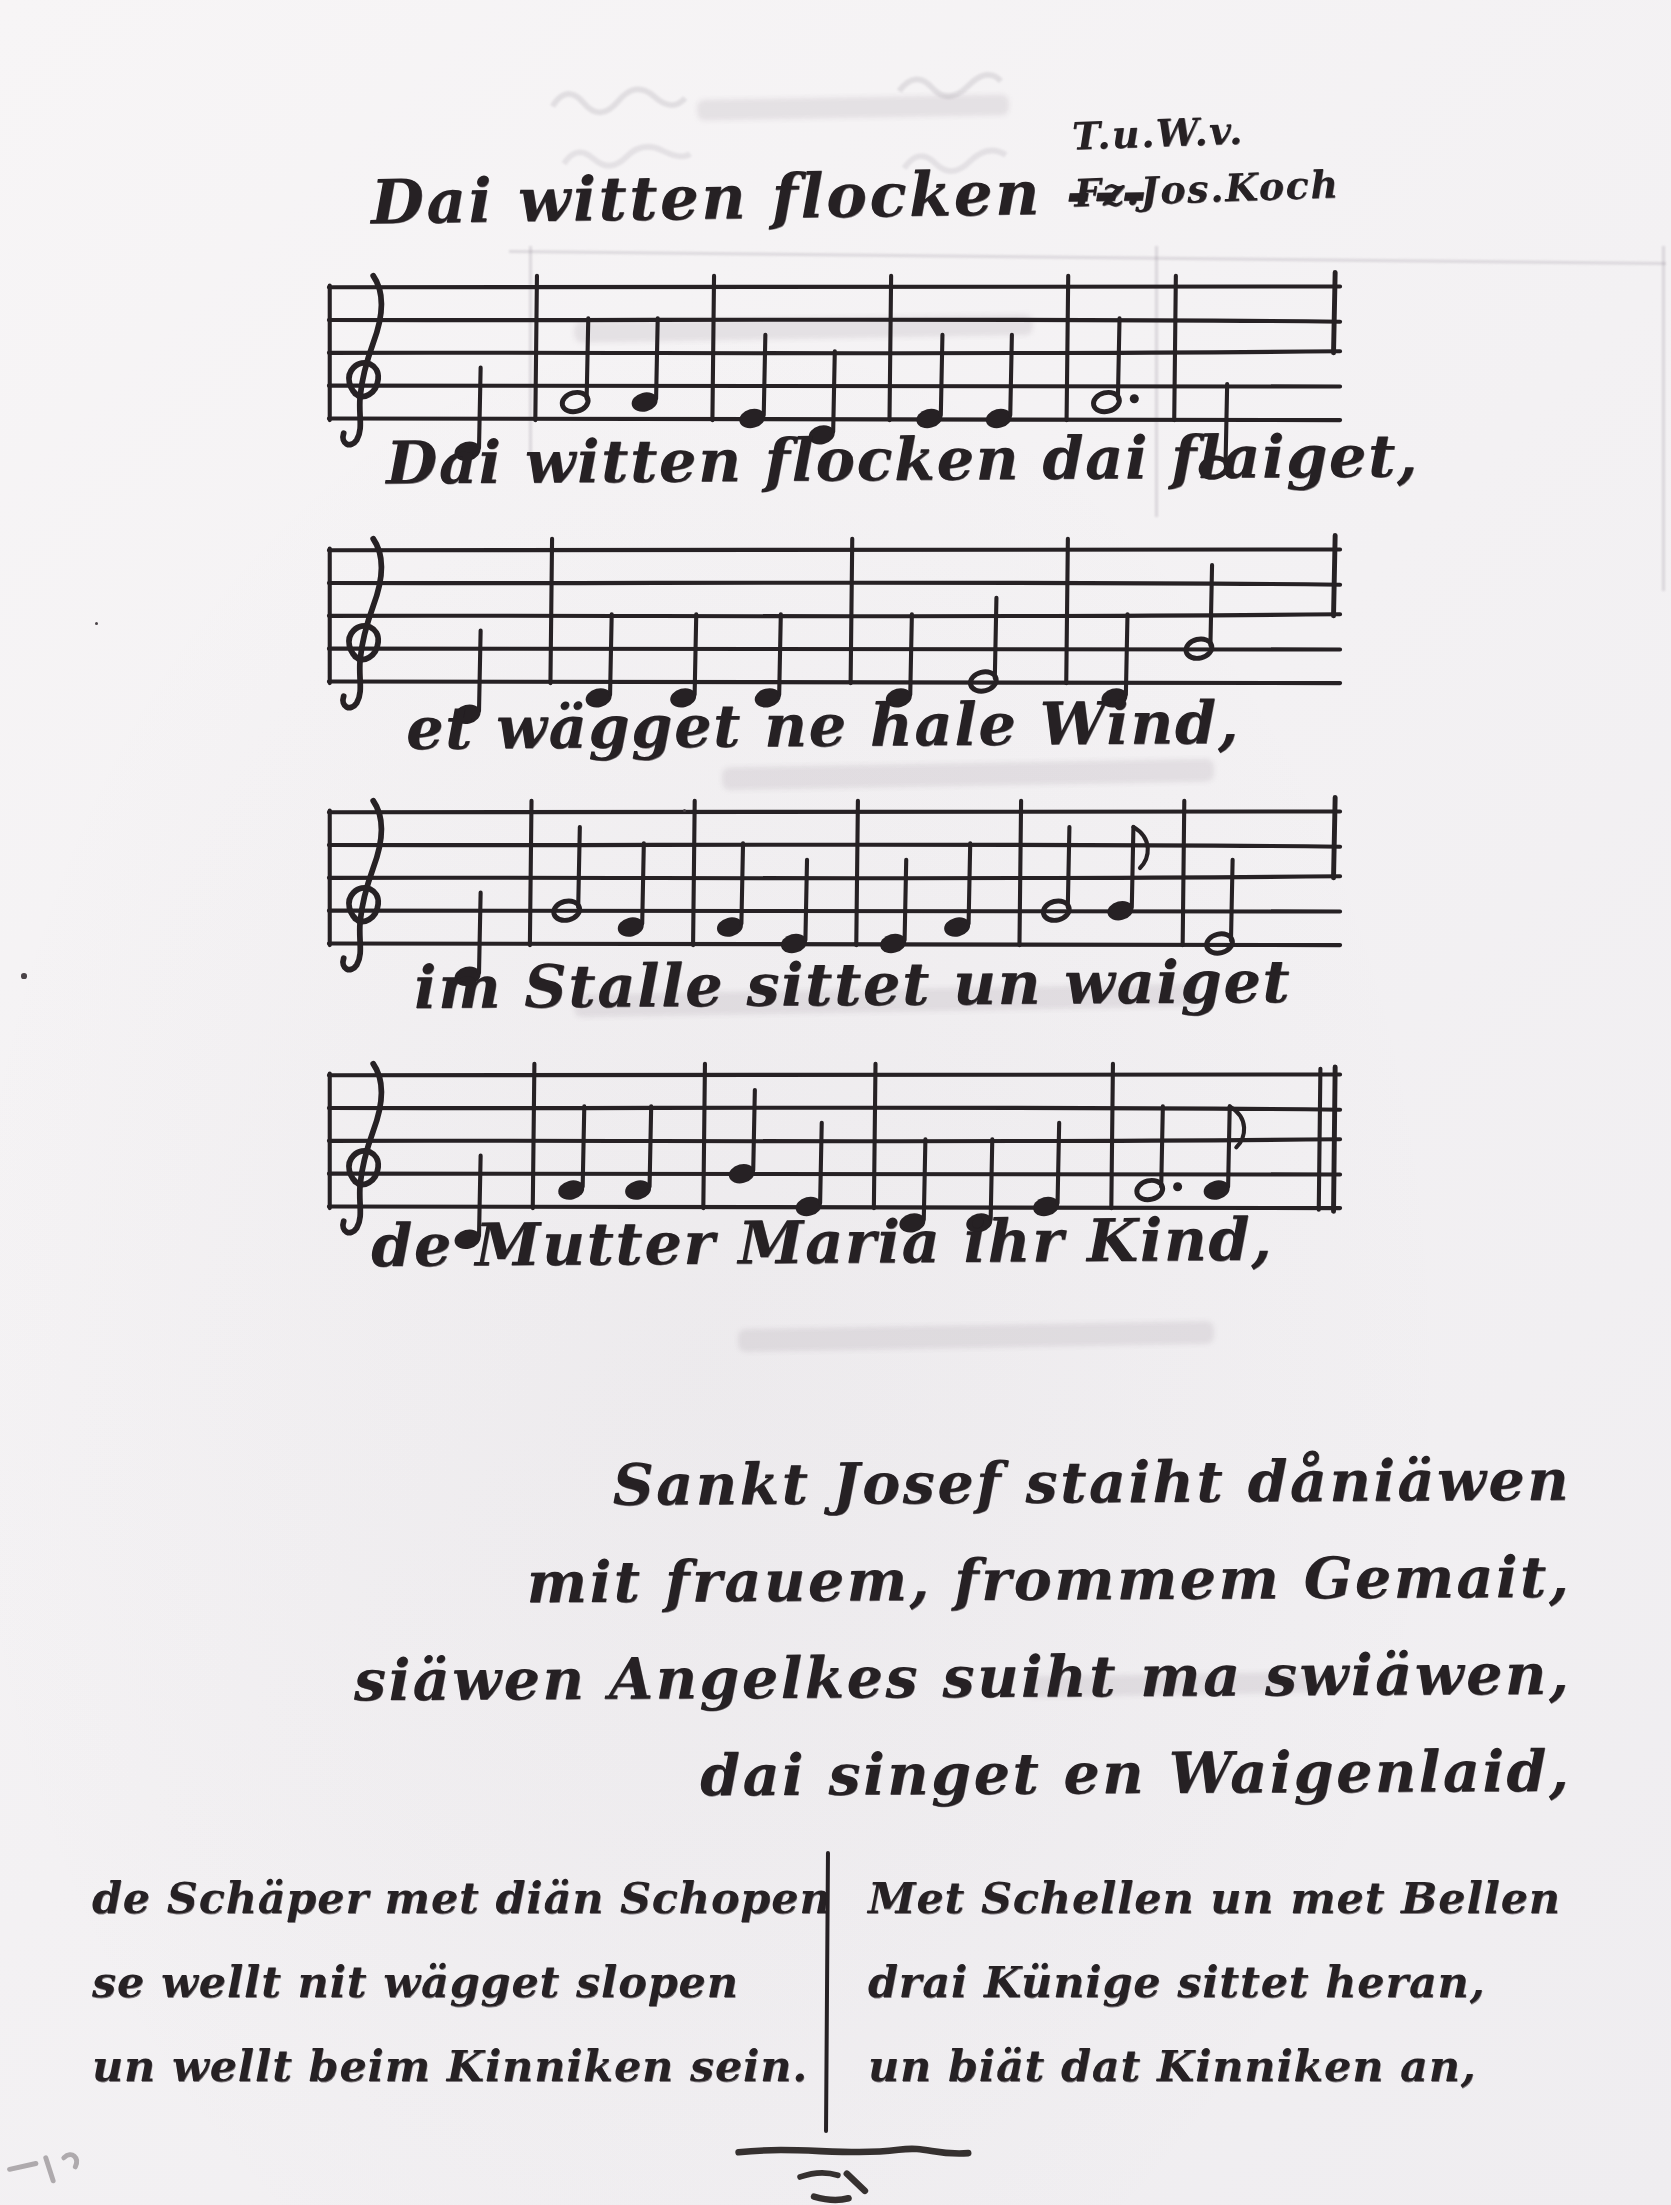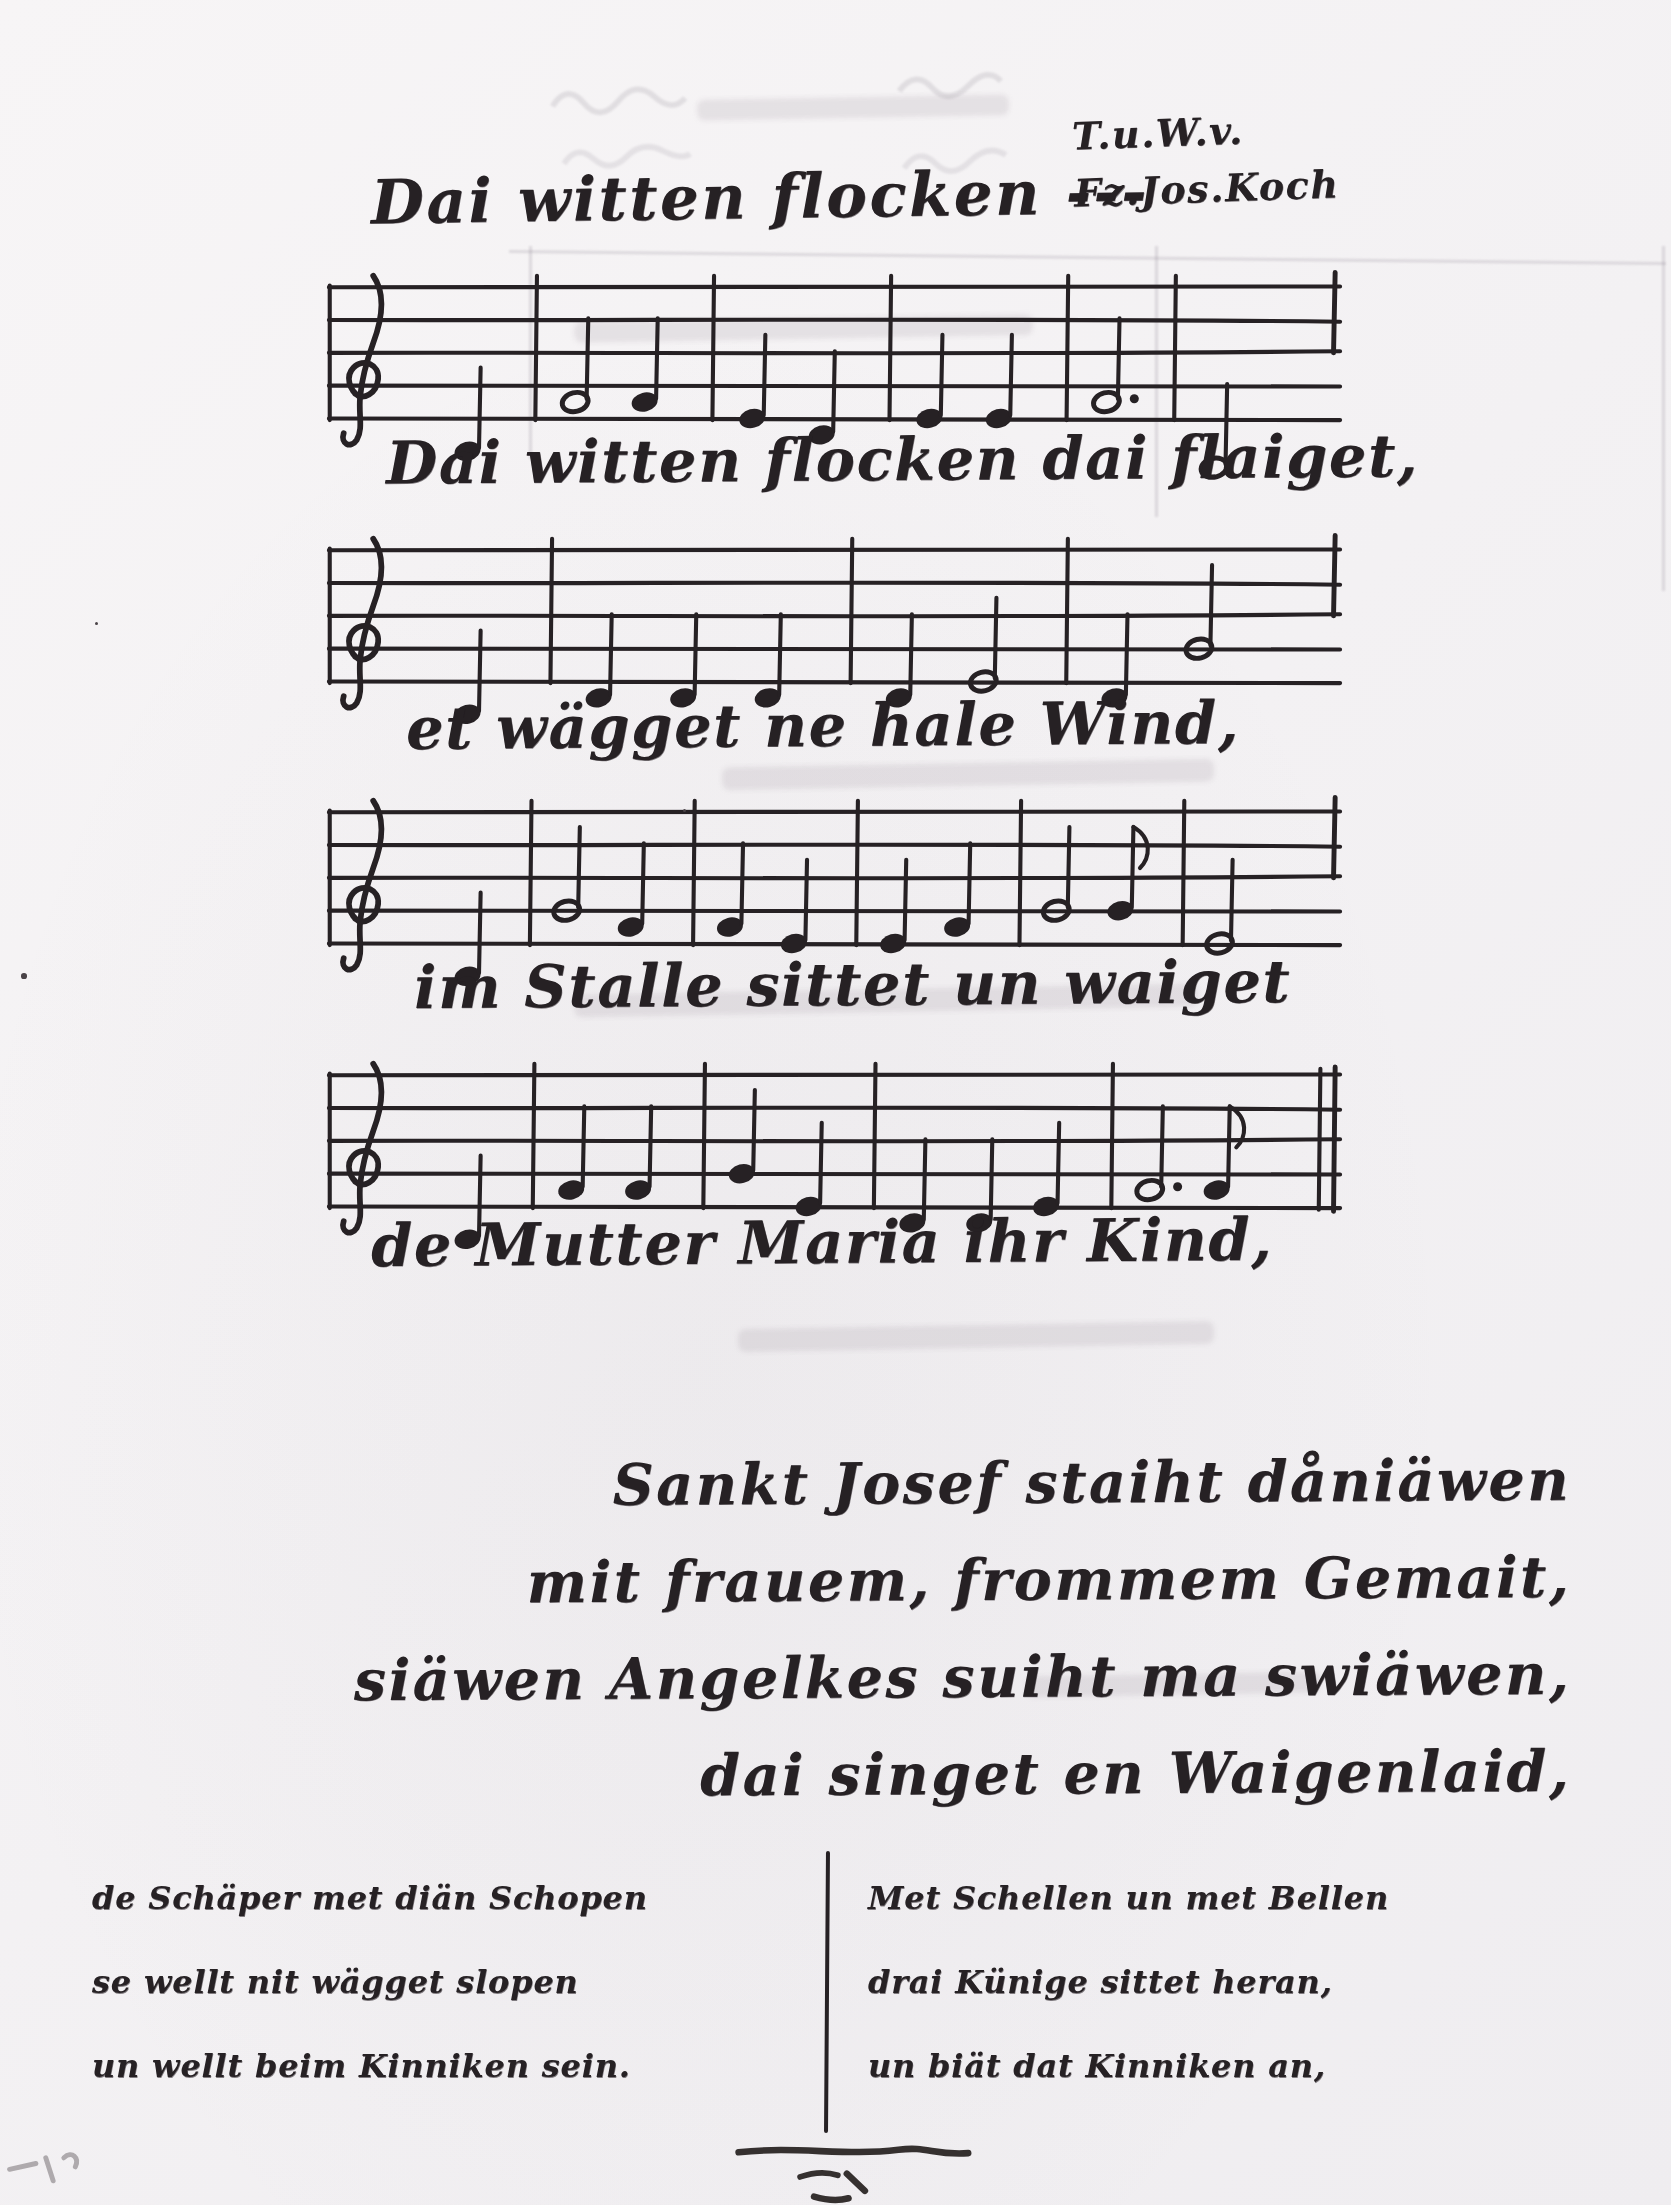--- a/index.html
+++ b/index.html
@@ -12,21 +12,21 @@
     color:#262124;
   }
   .hand{font-style:italic; font-weight:bold; text-shadow:0.5px 0.6px 0.6px rgba(35,28,32,0.55); white-space:nowrap;}
   .title{position:absolute; left:371px; top:161px; font-size:61px; letter-spacing:2.5px; transform:rotate(-0.8deg);}
   .attr{position:absolute; left:1073px; top:103px; font-size:38px; line-height:57px; letter-spacing:1.6px; transform:rotate(-2deg);}
   .attr div{white-space:nowrap;}
   .system{position:absolute; left:324px; width:1021px;}
   .lyric{position:absolute; font-size:59px; letter-spacing:1.6px; transform:rotate(-0.4deg);}
   .verse{position:absolute; left:354px; top:1434px; font-size:57px; line-height:97px; letter-spacing:2.5px;text-align:right;}
   .verse div{transform:rotate(-0.3deg); white-space:nowrap;}
-  .col{position:absolute; top:1856px; font-size:32px; line-height:84px; letter-spacing:0.8px;}
+  .col{position:absolute; top:1856px; font-size:43px; line-height:84px; letter-spacing:0.8px;}
   .col div{white-space:nowrap;}
   .col-left{left:92px;}
   .col-right{left:868px;}
   .divider{position:absolute; left:825px; top:1851px; width:4.1px; height:282px; background:#262124; border-radius:2.5px; transform:rotate(0.4deg);}
   .speck{position:absolute; background:#4a4347; border-radius:50%;}
   
   .ghostbar{position:absolute; background:rgba(125,115,128,0.14); filter:blur(2.5px); border-radius:7.4px; transform:rotate(-1deg);}
   .ghostline{position:absolute; background:rgba(120,112,126,0.20); filter:blur(1.2px);}
   .ghostsvg{position:absolute; filter:blur(1.3px); opacity:0.55;}
   .marksvg{position:absolute;}

